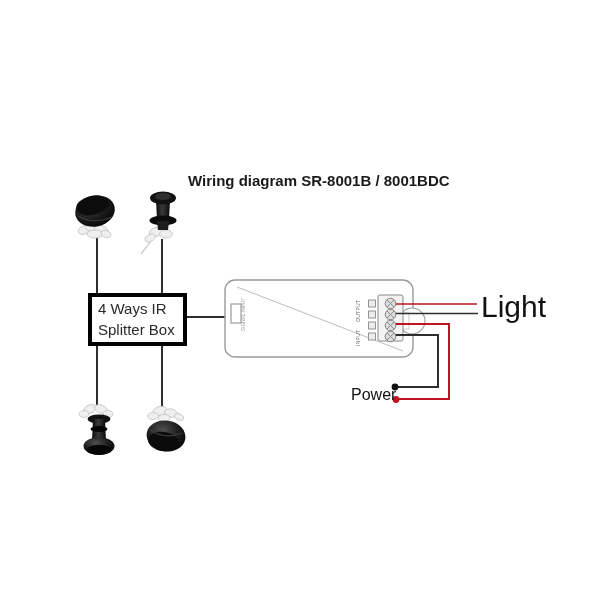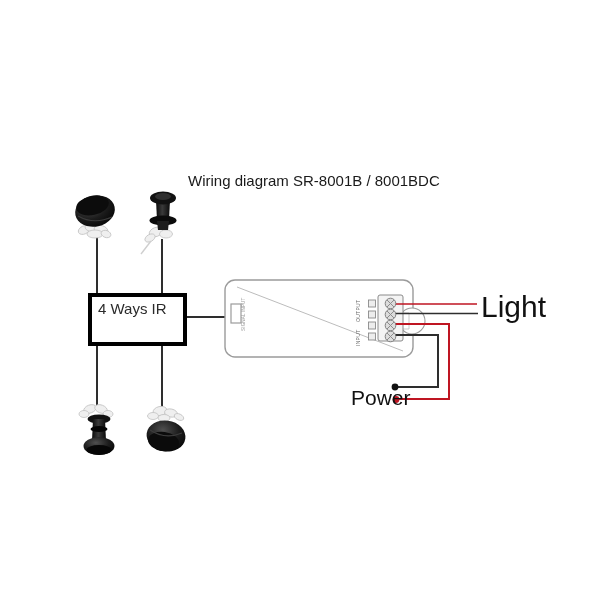--- a/index.html
+++ b/index.html
@@ -4,35 +4,35 @@
 <style>
   html,body { margin:0; padding:0; background:#fff; }
   .stage {
     position:relative; width:600px; height:600px; background:#fff; overflow:hidden;
     font-family:"Liberation Sans", sans-serif; color:#1a1a1a;
   }
   .stage svg { position:absolute; left:0; top:0; }
 
   .title {
     position:absolute; left:188px; top:172px;
-    font-size:15px; font-weight:normal; color:#1a1a1a; white-space:nowrap;
+    font-size:15px; font-weight:bold; color:#1a1a1a; white-space:nowrap;
   }
   .splitter-box {
     position:absolute; left:88px; top:293px; width:85px; height:44px;
     border:4px solid #000000; background:#fff;
     font-size:15px; line-height:21px; color:#2b2b2b;
     padding:1px 0 0 6px; white-space:nowrap;
   }
   .light-label {
     position:absolute; left:481px; top:290px;
     font-size:30px; font-weight:400; color:#111; white-space:nowrap;
   }
   .power-label {
     position:absolute; left:351px; top:386px;
-    font-size:21px; color:#111; white-space:nowrap;
+    font-size:16px; color:#111; white-space:nowrap;
   }
   .vlabel {
     position:absolute; font-size:5px; color:#6b6b6b; white-space:nowrap;
     letter-spacing:.3px; transform:rotate(-90deg); transform-origin:0 100%;
     line-height:5px;
   }
   .vlabel.signal { font-size:4.5px; color:#9a9a9a; letter-spacing:.2px; }
 
   
   .wire-red   { stroke:var(--wire-red,#c01818);  fill:none; }
@@ -164,20 +164,21 @@
       <ellipse cx="166" cy="436" rx="19.5" ry="15.5" fill="url(#gdome)" transform="rotate(8 166 436)"></ellipse>
       <ellipse cx="163.5" cy="441.5" rx="15.5" ry="9.5" fill="#0b0b0b" transform="rotate(8 163.5 441.5)"></ellipse>
       <path d="M150 430 q15 10 32 3" stroke="#3c3c3c" stroke-width="1.2" fill="none"></path>
     </g>
   </svg>
 
   <div class="title">Wiring diagram SR-8001B / 8001BDC</div>
 
   <div class="splitter-box">
     <div>4 Ways IR</div>
+    <div>Splitter Box</div>
   </div>
 
   <div class="vlabel signal" style="left:246px; top:326px;">SIGNAL INPUT</div>
   <div class="vlabel" style="left:361px; top:317px;">OUTPUT</div>
   <div class="vlabel" style="left:361px; top:341px;">INPUT</div>
 
   <div class="light-label">Light</div>
   <div class="power-label">Power</div>
 </div>
 

